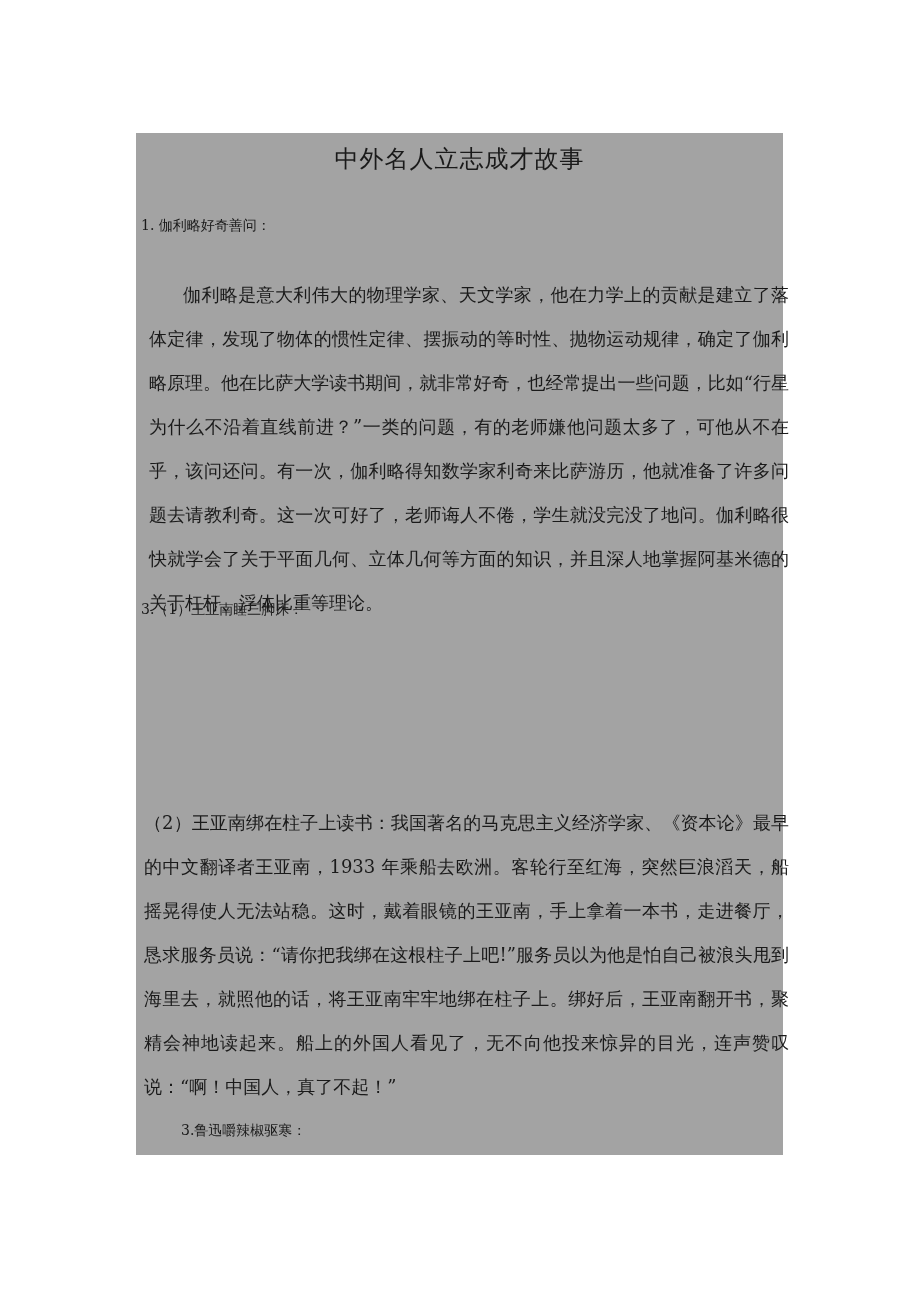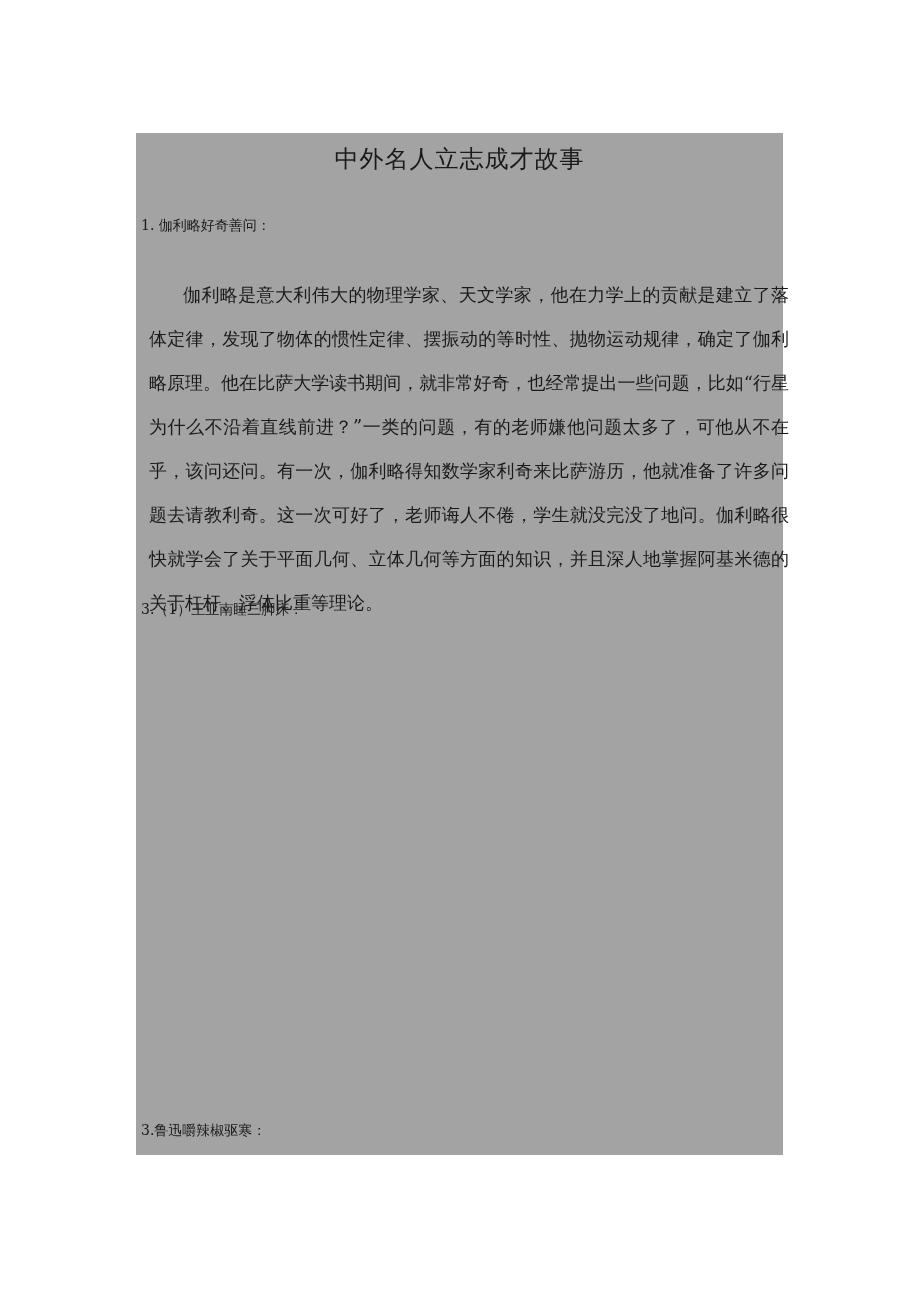--- a/index.html
+++ b/index.html
@@ -62,15 +62,16 @@
 </head>
 <body>
 
 <div class="page-panel">
   <h1 class="doc-title">中外名人立志成才故事</h1>
 
   <h2 class="section-heading" style="top:80px;">1.  伽利略好奇善问：</h2>
   <p class="para indent" style="top:132px;">伽利略是意大利伟大的物理学家、天文学家，他在力学上的贡献是建立了落体定律，发现了物体的惯性定律、摆振动的等时性、抛物运动规律，确定了伽利略原理。他在比萨大学读书期间，就非常好奇，也经常提出一些问题，比如“行星为什么不沿着直线前进？”一类的问题，有的老师嫌他问题太多了，可他从不在乎，该问还问。有一次，伽利略得知数学家利奇来比萨游历，他就准备了许多问题去请教利奇。这一次可好了，老师诲人不倦，学生就没完没了地问。伽利略很快就学会了关于平面几何、立体几何等方面的知识，并且深人地掌握阿基米德的关于杠杆、浮体比重等理论。</p>
 
   <h2 class="section-heading" style="top:464px;">3.（1）王亚南睡三脚床：</h2>
+  <p class="para" style="top:660px; left:0px; width:645px;">（2）王亚南绑在柱子上读书：我国著名的马克思主义经济学家、《资本论》最早的中文翻译者王亚南，1933 年乘船去欧洲。客轮行至红海，突然巨浪滔天，船摇晃得使人无法站稳。这时，戴着眼镜的王亚南，手上拿着一本书，走进餐厅，恳求服务员说：“请你把我绑在这根柱子上吧!”服务员以为他是怕自己被浪头甩到海里去，就照他的话，将王亚南牢牢地绑在柱子上。绑好后，王亚南翻开书，聚精会神地读起来。船上的外国人看见了，无不向他投来惊异的目光，连声赞叹说：“啊！中国人，真了不起！”</p>
 
-  <h2 class="section-heading" style="top:985px;">3.鲁迅嚼辣椒驱寒：</h2>
+  <h2 class="section-heading" style="top:985px;margin-left:40px;">3.鲁迅嚼辣椒驱寒：</h2>
 </div>
 
 </body></html>

